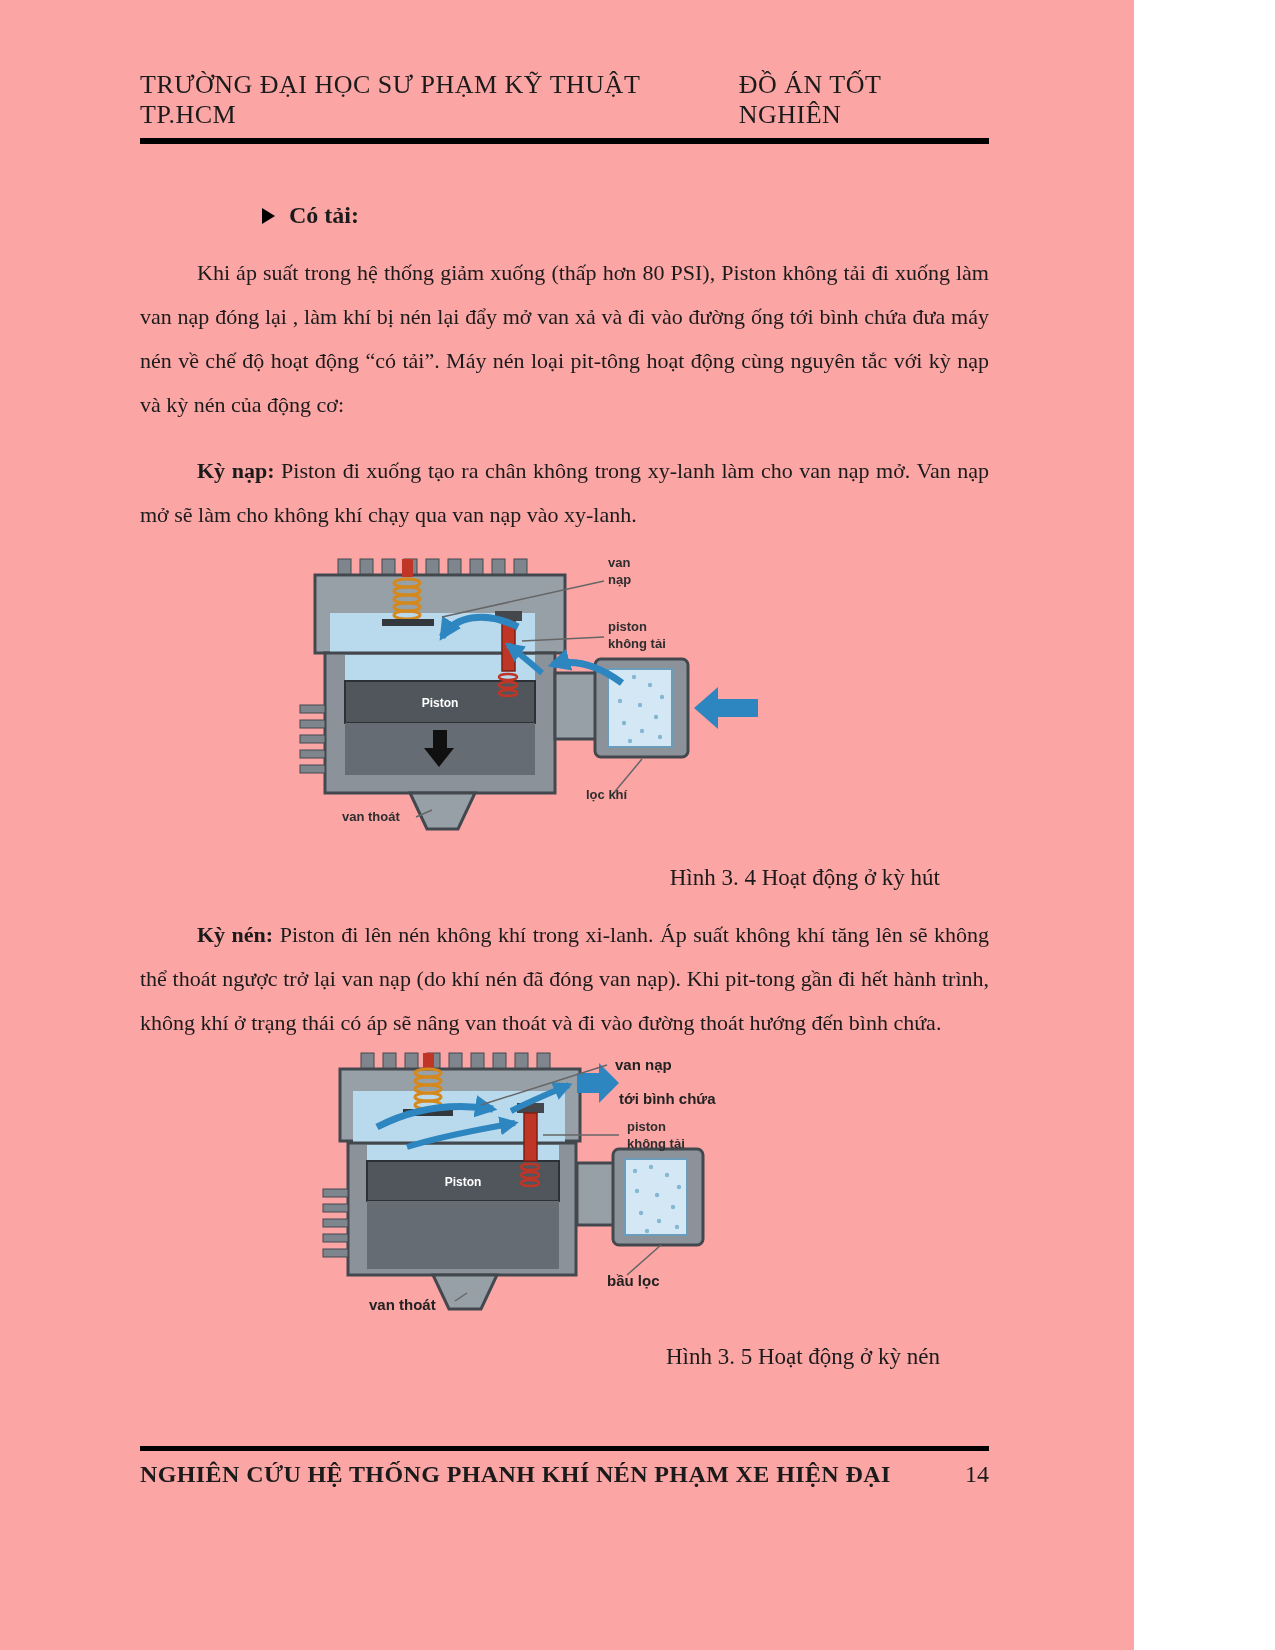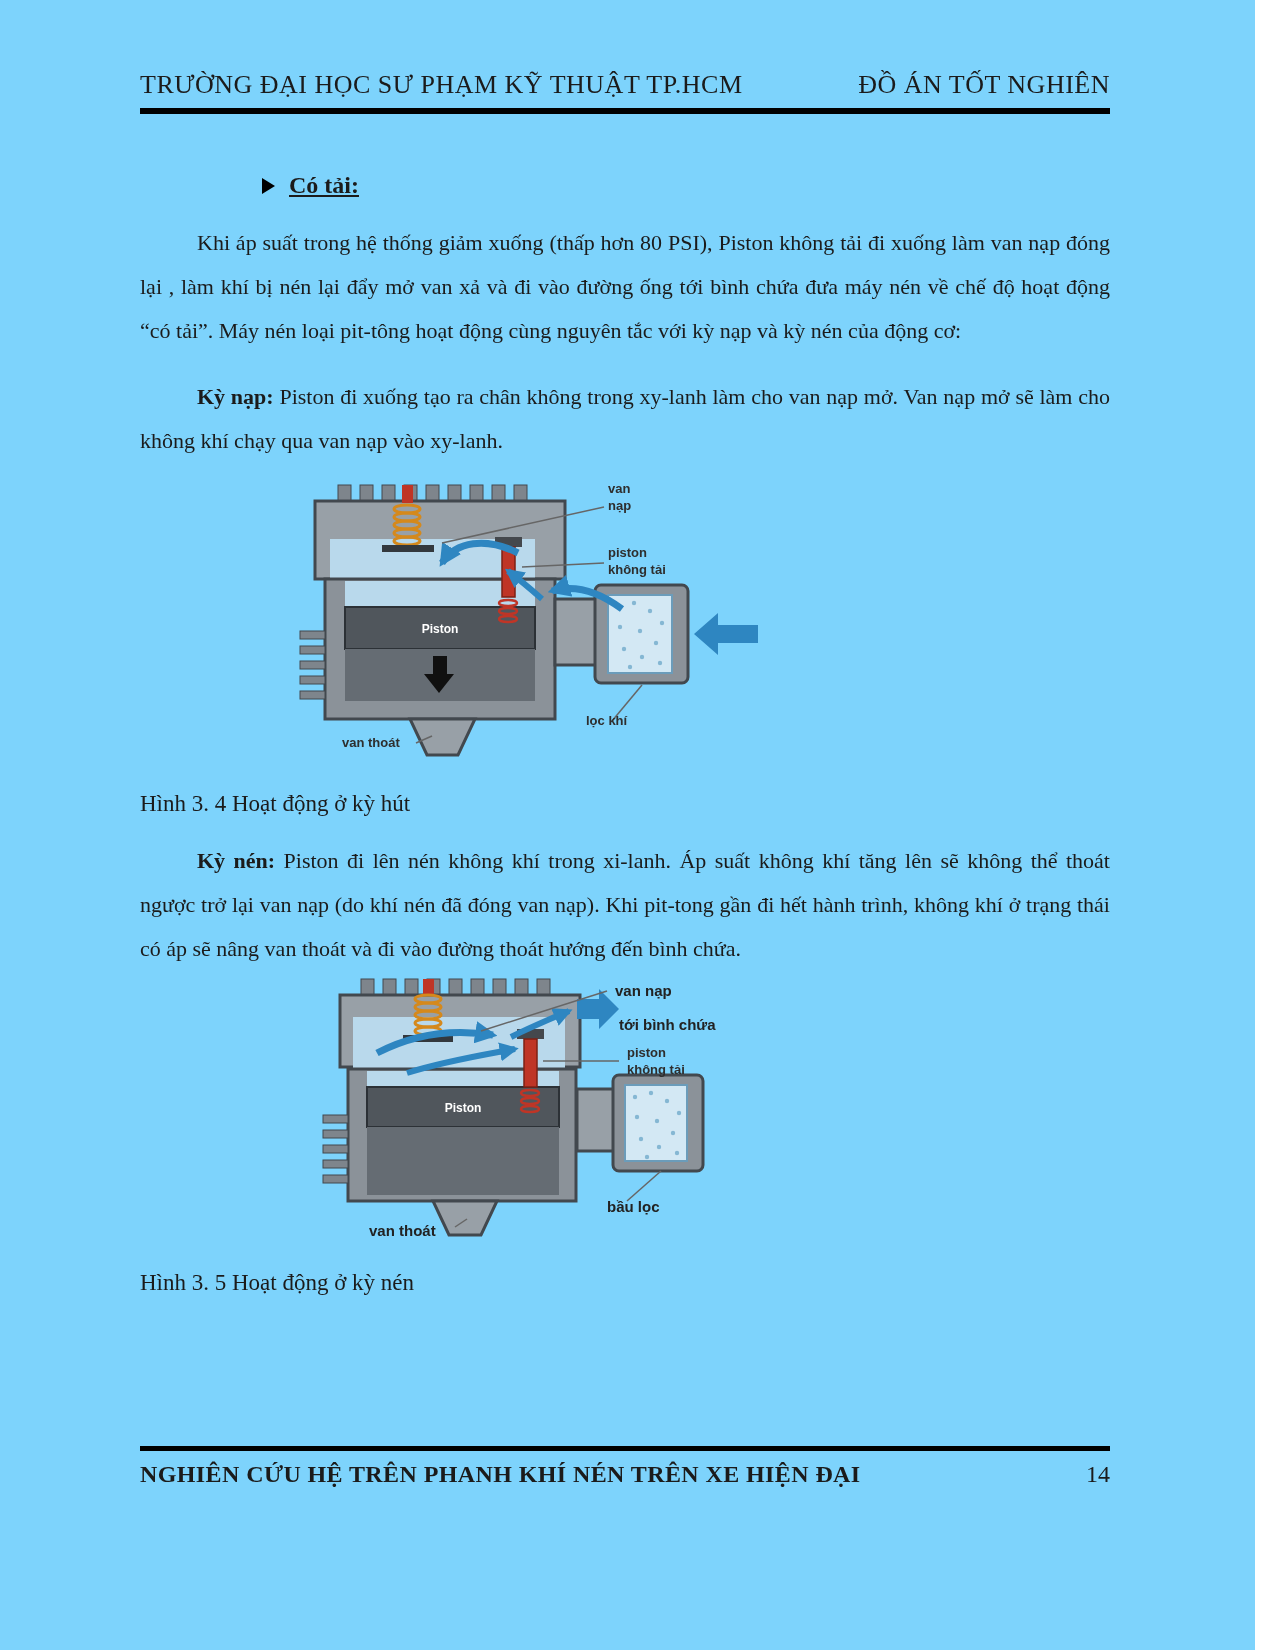--- a/index.html
+++ b/index.html
@@ -1,39 +1,39 @@
 <!DOCTYPE html>
 <html><head>
 <meta charset="utf-8">
 <style>
   html,body { margin:0; padding:0; background:#ffffff; }
   .page {
     position:relative;
-    width:1255px; height:1650px;
+    width:1134px; height:1650px;
     box-sizing:border-box;
     padding:70px 145px 0 140px;
-    background:#7dd3fc;
+    background:#fca5a5;
     font-family:"Liberation Serif", serif;
     color:#1b1b1b;
     overflow:hidden;
   }
   
   .header-row { display:flex; justify-content:space-between; align-items:baseline;
     font-size:26px; letter-spacing:0.5px; }
   .header-rule { height:6px; background:#000; margin-top:8px; }
   
   .bullet-heading { display:flex; align-items:center; gap:14px;
-    margin:58px 0 0 122px; font-size:24px; font-weight:bold;text-decoration:underline; }
+    margin:58px 0 0 122px; font-size:24px; font-weight:bold; }
   .bullet-arrow { width:0; height:0; border-left:13px solid #000;
     border-top:8px solid transparent; border-bottom:8px solid transparent; display:inline-block; }
   
   .para { font-size:22px; line-height:2.0; text-align:justify;
     text-indent:57px; margin:22px 0 0 0; }
   .para .lead { font-weight:bold; }
-  .caption { width:800px; text-align:left; font-size:23px; margin:10px 0 0 0; }
+  .caption { width:800px; text-align:right; font-size:23px; margin:10px 0 0 0; }
   
   .figure { position:relative; }
   .figure-1 { width:470px; height:300px; margin:18px 0 0 150px; }
   .figure-2 { width:470px; height:285px; margin:4px 0 0 175px; }
   .fl { position:absolute; font:bold 13px "Liberation Sans", sans-serif;
     color:#2e2e2e; white-space:pre-line; line-height:1.3; }
   .fl.big { font-size:15px; color:#222; }
   .svg-piston { font:bold 12px "Liberation Sans", sans-serif; fill:#ffffff; }
   
   .page-footer { position:absolute; left:140px; right:145px; top:1446px; }
@@ -258,18 +258,18 @@
 không tải</div>
     <div class="fl big" style="left:292px; top:222px;">bầu lọc</div>
     <div class="fl big" style="left:54px;  top:246px;">van thoát</div>
   </div>
 
   <p class="caption">Hình 3. 5 Hoạt động ở kỳ nén</p>
 
   <div class="page-footer">
     <div class="footer-rule"></div>
     <div class="footer-row">
-      <span class="footer-title">NGHIÊN CỨU HỆ TRÊN PHANH KHÍ NÉN TRÊN XE HIỆN ĐẠI</span>
+      <span class="footer-title">NGHIÊN CỨU HỆ THỐNG PHANH KHÍ NÉN PHẠM XE HIỆN ĐẠI</span>
       <span>14</span>
     </div>
   </div>
 
 </div>
 
 </body></html>

